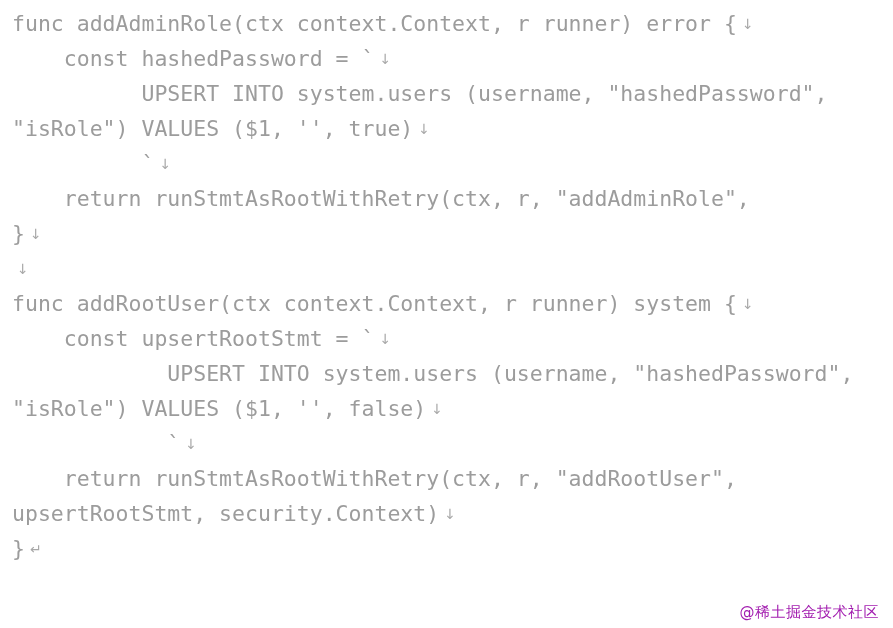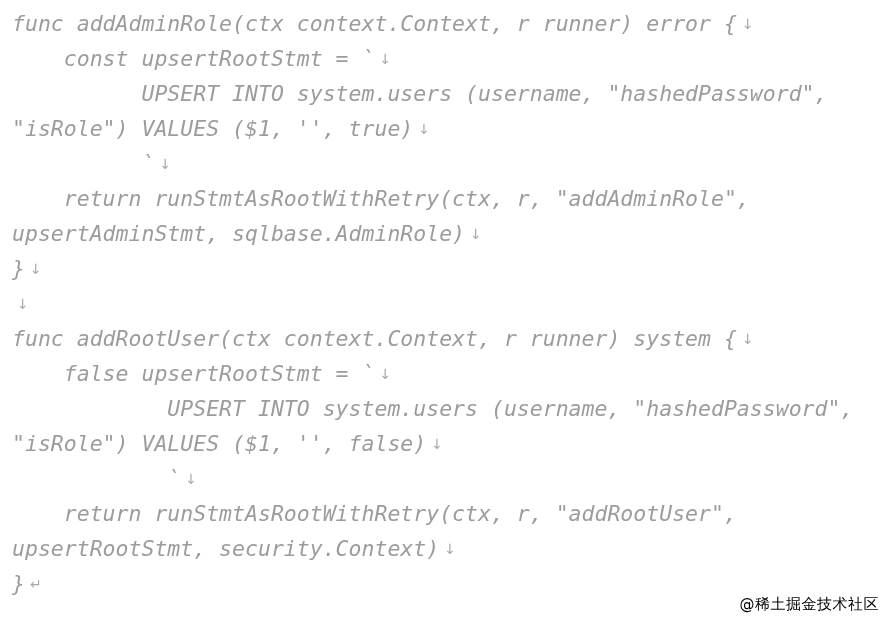--- a/index.html
+++ b/index.html
@@ -15,21 +15,20 @@
     font-family: "DejaVu Sans Mono", "Liberation Mono", monospace;
   }
 
   #code-block {
     position: absolute;
     left: 0;
     top: 0;
     width: 893px;
     padding: 6px 0 0 0;
     box-sizing: border-box;
-    font-style: italic;
   }
 
   .code-line {
     font-family: "DejaVu Sans Mono", "Liberation Mono", monospace;
     font-size: 21.5px;
     line-height: 35px;
     color: #9c9c9c;
     white-space: pre;
     padding-left: 12px;
     letter-spacing: 0px;
@@ -49,43 +48,42 @@
     vertical-align: 2px;
   }
 
   .blank-line .nl {
     padding-left: 5px;
   }
 
   #watermark {
     position: absolute;
     right: 14px;
-    bottom: 14px;
+    bottom: 6px;
     font-family: "DejaVu Sans", "Liberation Sans", sans-serif;
     font-size: 15px;
-    color: #000000;
+    color: #a21caf;
     white-space: nowrap;
     letter-spacing: 0.5px;
   }
 </style>
 </head>
 <body>
 
 <div id="code-block">
     <div class="code-line"><span>func addAdminRole(ctx context.Context, r runner) error {</span><span class="nl">↓</span></div>
-    <div class="code-line"><span>    const upsertRootStmt = `</span><span class="nl">↓</span></div>
+    <div class="code-line"><span>    const hashedPassword = `</span><span class="nl">↓</span></div>
     <div class="code-line"><span>          UPSERT INTO system.users (username, "hashedPassword",</span></div>
     <div class="code-line cont"><span>"isRole") VALUES ($1, '', true)</span><span class="nl">↓</span></div>
     <div class="code-line"><span>          `</span><span class="nl">↓</span></div>
     <div class="code-line"><span>    return runStmtAsRootWithRetry(ctx, r, "addAdminRole",</span></div>
-    <div class="code-line cont"><span>upsertAdminStmt, sqlbase.AdminRole)</span><span class="nl">↓</span></div>
     <div class="code-line"><span>}</span><span class="nl">↓</span></div>
     <div class="code-line blank-line"><span></span><span class="nl">↓</span></div>
     <div class="code-line"><span>func addRootUser(ctx context.Context, r runner) system {</span><span class="nl">↓</span></div>
-    <div class="code-line"><span>    false upsertRootStmt = `</span><span class="nl">↓</span></div>
+    <div class="code-line"><span>    const upsertRootStmt = `</span><span class="nl">↓</span></div>
     <div class="code-line"><span>            UPSERT INTO system.users (username, "hashedPassword",</span></div>
     <div class="code-line cont"><span>"isRole") VALUES ($1, '', false)</span><span class="nl">↓</span></div>
     <div class="code-line"><span>            `</span><span class="nl">↓</span></div>
     <div class="code-line"><span>    return runStmtAsRootWithRetry(ctx, r, "addRootUser",</span></div>
     <div class="code-line cont"><span>upsertRootStmt, security.Context)</span><span class="nl">↓</span></div>
     <div class="code-line"><span>}</span><span class="nl">↵</span></div>
   </div>
 
 <div id="watermark">@稀土掘金技术社区</div>
 

